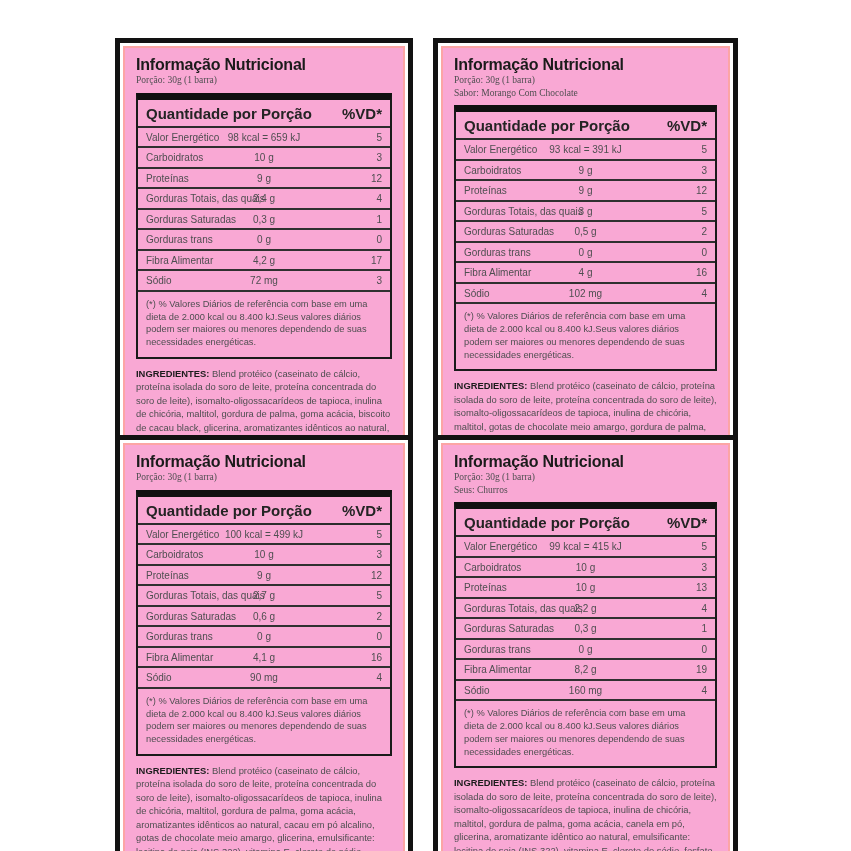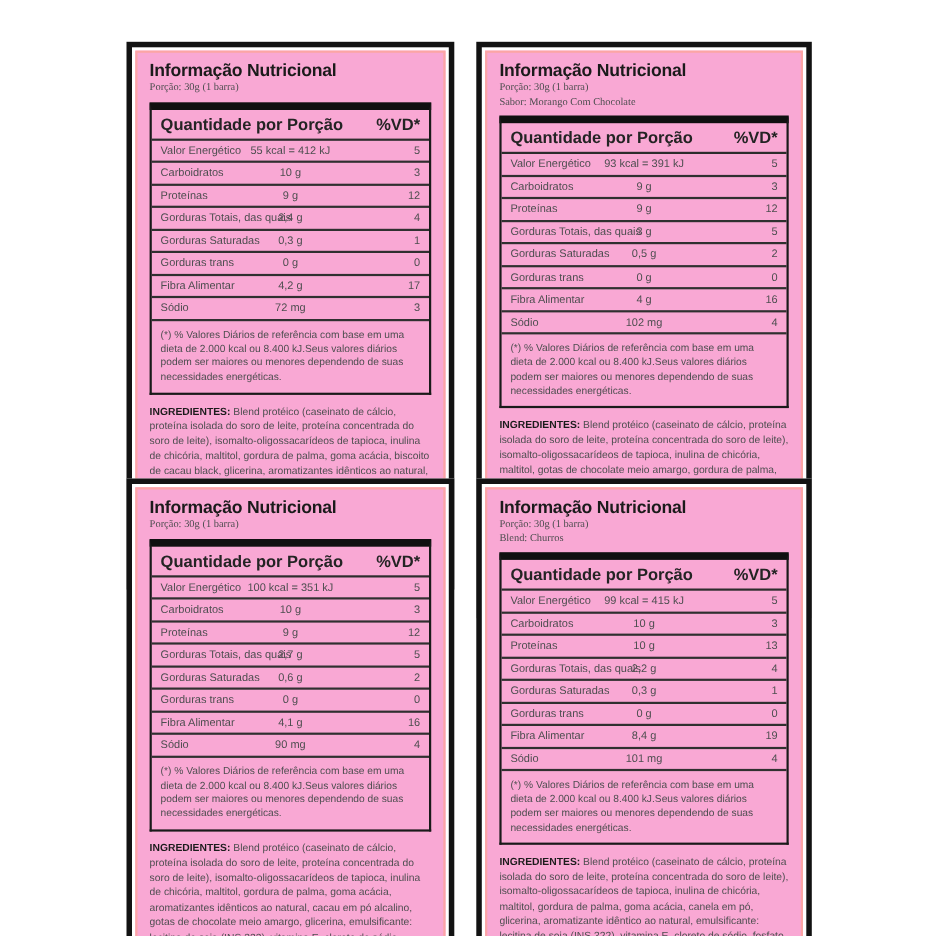--- a/index.html
+++ b/index.html
@@ -41,21 +41,21 @@
       <h2 class="title">Informação Nutricional</h2>
       <div class="meta">Porção: 30g (1 barra)</div>
       <div class="ntable">
         <div class="nhead">
           <span>Quantidade por Porção</span>
           <span>%VD*</span>
         </div>
         <div>
             <div class="nrow">
               <span class="nlabel">Valor Energético</span>
-              <span class="nvalue">55 kcal = 412 kJ</span>
+              <span class="nvalue">98 kcal = 659 kJ</span>
               <span class="nvd">5</span>
             </div>
             <div class="nrow">
               <span class="nlabel">Carboidratos</span>
               <span class="nvalue">10 g</span>
               <span class="nvd">3</span>
             </div>
             <div class="nrow">
               <span class="nlabel">Proteínas</span>
               <span class="nvalue">9 g</span>
@@ -156,21 +156,21 @@
       <h2 class="title">Informação Nutricional</h2>
       <div class="meta">Porção: 30g (1 barra)</div>
       <div class="ntable">
         <div class="nhead">
           <span>Quantidade por Porção</span>
           <span>%VD*</span>
         </div>
         <div>
             <div class="nrow">
               <span class="nlabel">Valor Energético</span>
-              <span class="nvalue">100 kcal = 351 kJ</span>
+              <span class="nvalue">100 kcal = 499 kJ</span>
               <span class="nvd">5</span>
             </div>
             <div class="nrow">
               <span class="nlabel">Carboidratos</span>
               <span class="nvalue">10 g</span>
               <span class="nvd">3</span>
             </div>
             <div class="nrow">
               <span class="nlabel">Proteínas</span>
               <span class="nvalue">9 g</span>
@@ -205,21 +205,21 @@
         <p class="footnote">(*) % Valores Diários de referência com base em uma dieta de 2.000 kcal ou 8.400 kJ.Seus valores diários podem ser maiores ou menores dependendo de suas necessidades energéticas.</p>
       </div>
       <p class="ingredients"><span class="ing-label">INGREDIENTES:</span><span> Blend protéico (caseinato de cálcio, proteína isolada do soro de leite, proteína concentrada do soro de leite), isomalto-oligossacarídeos de tapioca, inulina de chicória, maltitol, gordura de palma, goma acácia, aromatizantes idênticos ao natural, cacau em pó alcalino, gotas de chocolate meio amargo, glicerina, emulsificante: lecitina de soja (INS 322), vitamina E, cloreto de sódio, fosfato tricálcico e edulcorante natural: stévia.</span></p>
     </div>
   </section>
 
   <section class="panel p4">
     <div class="panel-inner">
       <h2 class="title">Informação Nutricional</h2>
       <div class="meta">Porção: 30g (1 barra)</div>
-      <div class="meta">Blend: Churros</div>
+      <div class="meta">Seus: Churros</div>
       <div class="ntable">
         <div class="nhead">
           <span>Quantidade por Porção</span>
           <span>%VD*</span>
         </div>
         <div>
             <div class="nrow">
               <span class="nlabel">Valor Energético</span>
               <span class="nvalue">99 kcal = 415 kJ</span>
               <span class="nvd">5</span>
@@ -244,26 +244,26 @@
               <span class="nvalue">0,3 g</span>
               <span class="nvd">1</span>
             </div>
             <div class="nrow">
               <span class="nlabel">Gorduras trans</span>
               <span class="nvalue">0 g</span>
               <span class="nvd">0</span>
             </div>
             <div class="nrow">
               <span class="nlabel">Fibra Alimentar</span>
-              <span class="nvalue">8,4 g</span>
+              <span class="nvalue">8,2 g</span>
               <span class="nvd">19</span>
             </div>
             <div class="nrow">
               <span class="nlabel">Sódio</span>
-              <span class="nvalue">101 mg</span>
+              <span class="nvalue">160 mg</span>
               <span class="nvd">4</span>
             </div>
           </div>
         <p class="footnote">(*) % Valores Diários de referência com base em uma dieta de 2.000 kcal ou 8.400 kJ.Seus valores diários podem ser maiores ou menores dependendo de suas necessidades energéticas.</p>
       </div>
       <p class="ingredients"><span class="ing-label">INGREDIENTES:</span><span> Blend protéico (caseinato de cálcio, proteína isolada do soro de leite, proteína concentrada do soro de leite), isomalto-oligossacarídeos de tapioca, inulina de chicória, maltitol, gordura de palma, goma acácia, canela em pó, glicerina, aromatizante idêntico ao natural, emulsificante: lecitina de soja (INS 322), vitamina E, cloreto de sódio, fosfato tricálcico e edulcorante natural: stévia.</span></p>
     </div>
   </section>
 
 </div>

